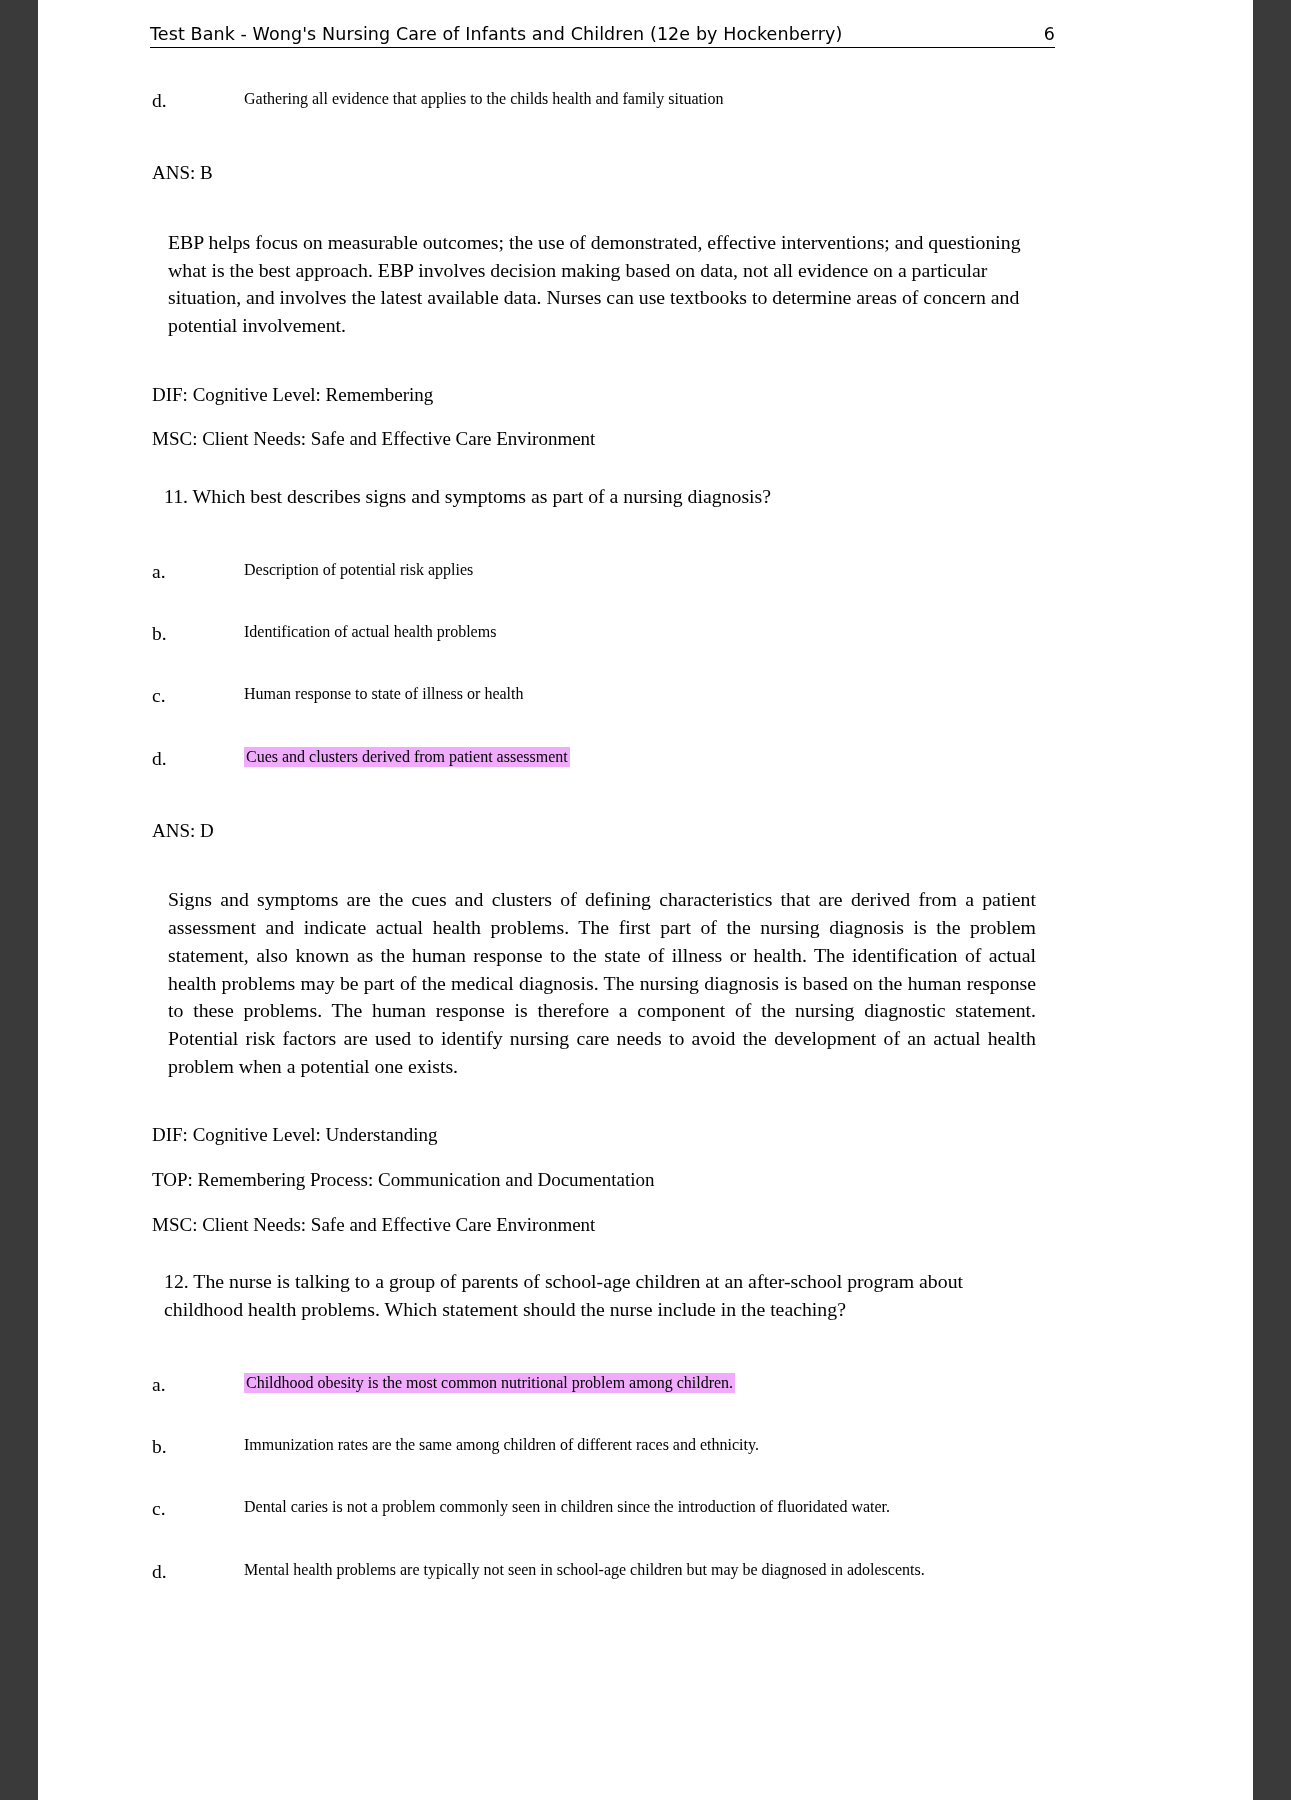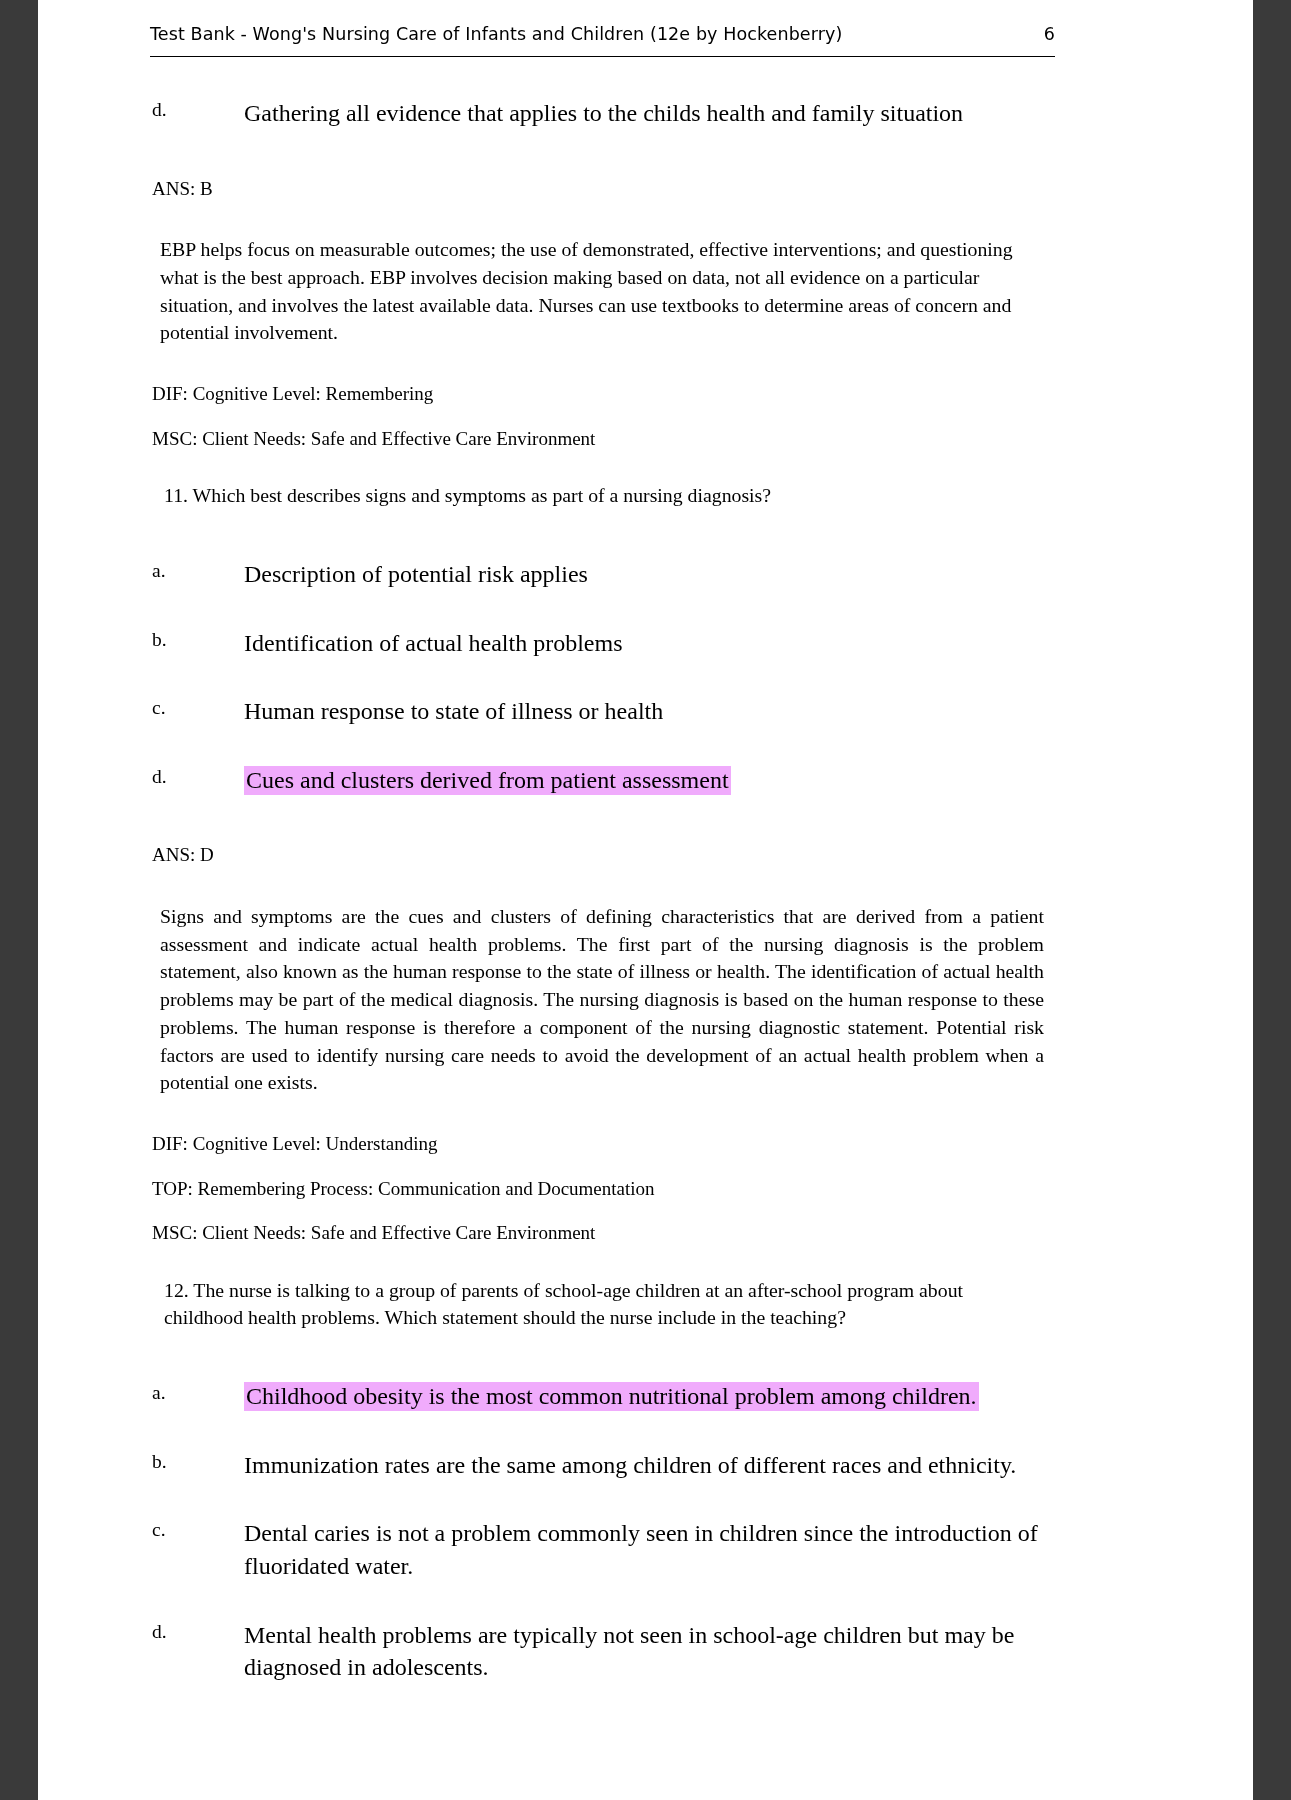--- a/index.html
+++ b/index.html
@@ -23,21 +23,21 @@
     padding: 0;
   }
   .page-inner {
     padding: 18px 108px 0 108px;
   }
   .header {
     display: flex;
     align-items: flex-end;
     justify-content: space-between;
     border-bottom: 1px solid #000;
-    padding-bottom: 12px;
+    padding-bottom: 3px;
     margin-top: 6px;
     margin-left: 4px;
     margin-right: 0px;
     width: 905px;
   }
   .header-title {
     font-family: "DejaVu Sans", sans-serif;
     font-size: 17.5px;
     color: #000;
     letter-spacing: 0.1px;
@@ -60,31 +60,31 @@
     margin-bottom: 0px;
     margin-top: 0px;
   }
   .opt-letter {
     width: 92px;
     flex: 0 0 92px;
     font-size: 19.5px;
   }
   .opt-text {
     flex: 1;
-    font-size: 24px;
+    font-size: 16px;
     line-height: 1.36;
   }
   .spacer-lg { height: 46px; }
   .spacer-md { height: 36px; }
   .spacer-sm { height: 26px; }
   .spacer-xs { height: 18px; }
   .para {
     font-size: 19.8px;
     line-height: 1.40;
-    margin: 8px;
+    margin: 16px;
   }
   .para.justify {
     text-align: justify;
   }
   .line {
     font-size: 19px;
     line-height: 1.40;
     margin: 0;
   }
   .hl {

